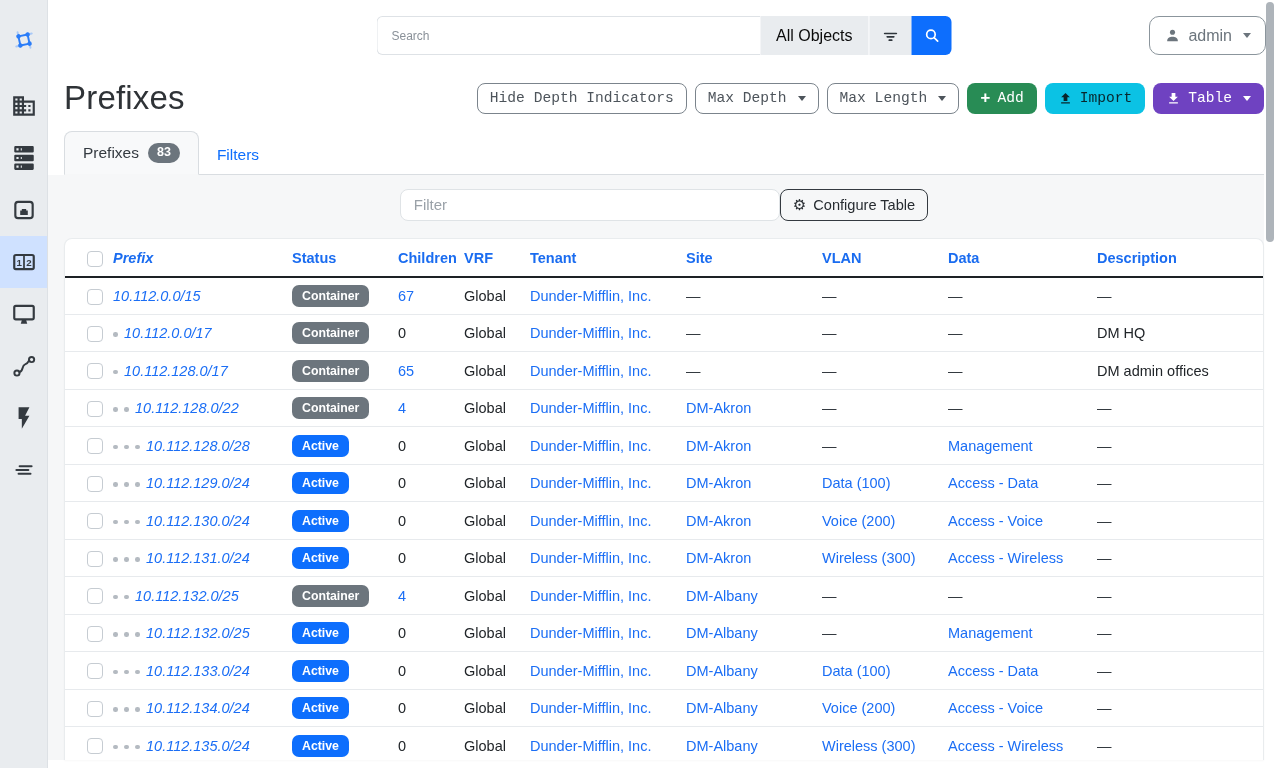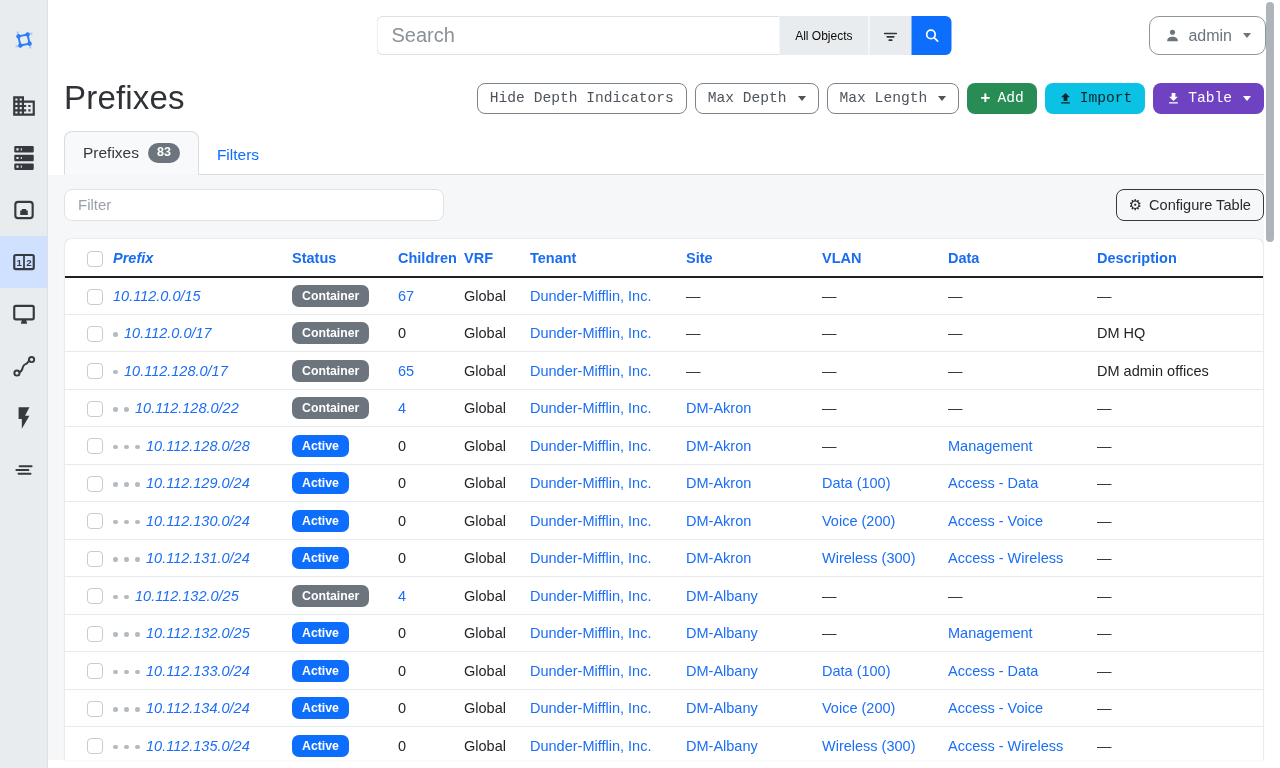--- a/index.html
+++ b/index.html
@@ -15,23 +15,23 @@
   .nav-item svg { display:block; }
 
   
   .main { flex:1; position:relative; }
 
   
   .topbar { height:71px; position:relative; }
   .searchgroup { position:absolute; left:50%; top:16px; transform:translateX(-50%);
     display:flex; width:575px; height:39px; }
   .search-input { flex:1; border:1px solid #dee2e6; border-right:none; border-radius:6px 0 0 6px;
-    padding:0 14px; font-size:20px; color:#212529; outline:none; }
+    padding:0 14px; font-size:12px; color:#212529; outline:none; }
   .search-input::placeholder { color:#8a9199; }
-  .scope-btn { background:#e9ecef; border:none; font-size:12px; color:#0a0a0a; padding:0 16px;
+  .scope-btn { background:#e9ecef; border:none; font-size:16px; color:#0a0a0a; padding:0 16px;
     cursor:pointer; font-family:inherit; }
   .filter-btn { background:#e9ecef; border:none; border-left:1px solid #fbfcfd; width:43px;
     display:flex; align-items:center; justify-content:center; cursor:pointer; }
   .gosearch-btn { background:#0d6efd; border:none; width:40px; border-radius:0 6px 6px 0;
     display:flex; align-items:center; justify-content:center; cursor:pointer; }
   .user-btn { position:absolute; right:14px; top:16px; height:39px; background:#fff;
     border:1px solid #8b959c; border-radius:10px; color:#6c757d; font-size:16px;
     display:flex; align-items:center; gap:7px; padding:0 14px; cursor:pointer; font-family:inherit; }
 
   .caret { width:0; height:0; border-left:4.5px solid transparent; border-right:4.5px solid transparent;
@@ -54,21 +54,21 @@
   .tabs { display:flex; margin:14px 16px 0 16px; border-bottom:1px solid #d9dde1; align-items:flex-end; }
   .tab { padding:11px 18px; font-size:15.5px; display:flex; gap:9px; align-items:center;
     cursor:pointer; border-radius:8px 8px 0 0; margin-bottom:-1px; }
   .tab.active { background:#f8f9fa; border:1px solid #d9dde1; border-bottom-color:#f6f7f8; color:#343a40; }
   .tab.plain { color:#0d6efd; }
   .countbadge { background:#6c757d; color:#fff; font-size:12.5px; font-weight:700;
     padding:3px 9px; border-radius:10px; line-height:1.1; }
 
   
   .pane { background:#f6f7f8; margin-right:16px; padding:14px 0 0 16px; height:585px; }
-  .pane-toolbar { display:flex; justify-content:space-between; align-items:center; }
+  .pane-toolbar { display:flex; justify-content:center; align-items:center; }
   .filter-input { width:380px; height:32px; border:1px solid #dfe3e6; border-radius:8px;
     padding:0 13px; font-size:15px; background:#fff; outline:none; font-family:inherit; }
   .filter-input::placeholder { color:#9aa1a8; }
   .cfg-btn { height:32px; border:1px solid #343a40; color:#272c31; background:transparent;
     border-radius:8px; font-size:14.6px; padding:0 12px; display:flex; align-items:center; gap:7px;
     cursor:pointer; font-family:inherit; }
   .gear-glyph { font-size:15px; line-height:1; }
 
   
   .card { background:#fff; border:1px solid #e9ecee; border-bottom:none; border-radius:8px 8px 0 0;

